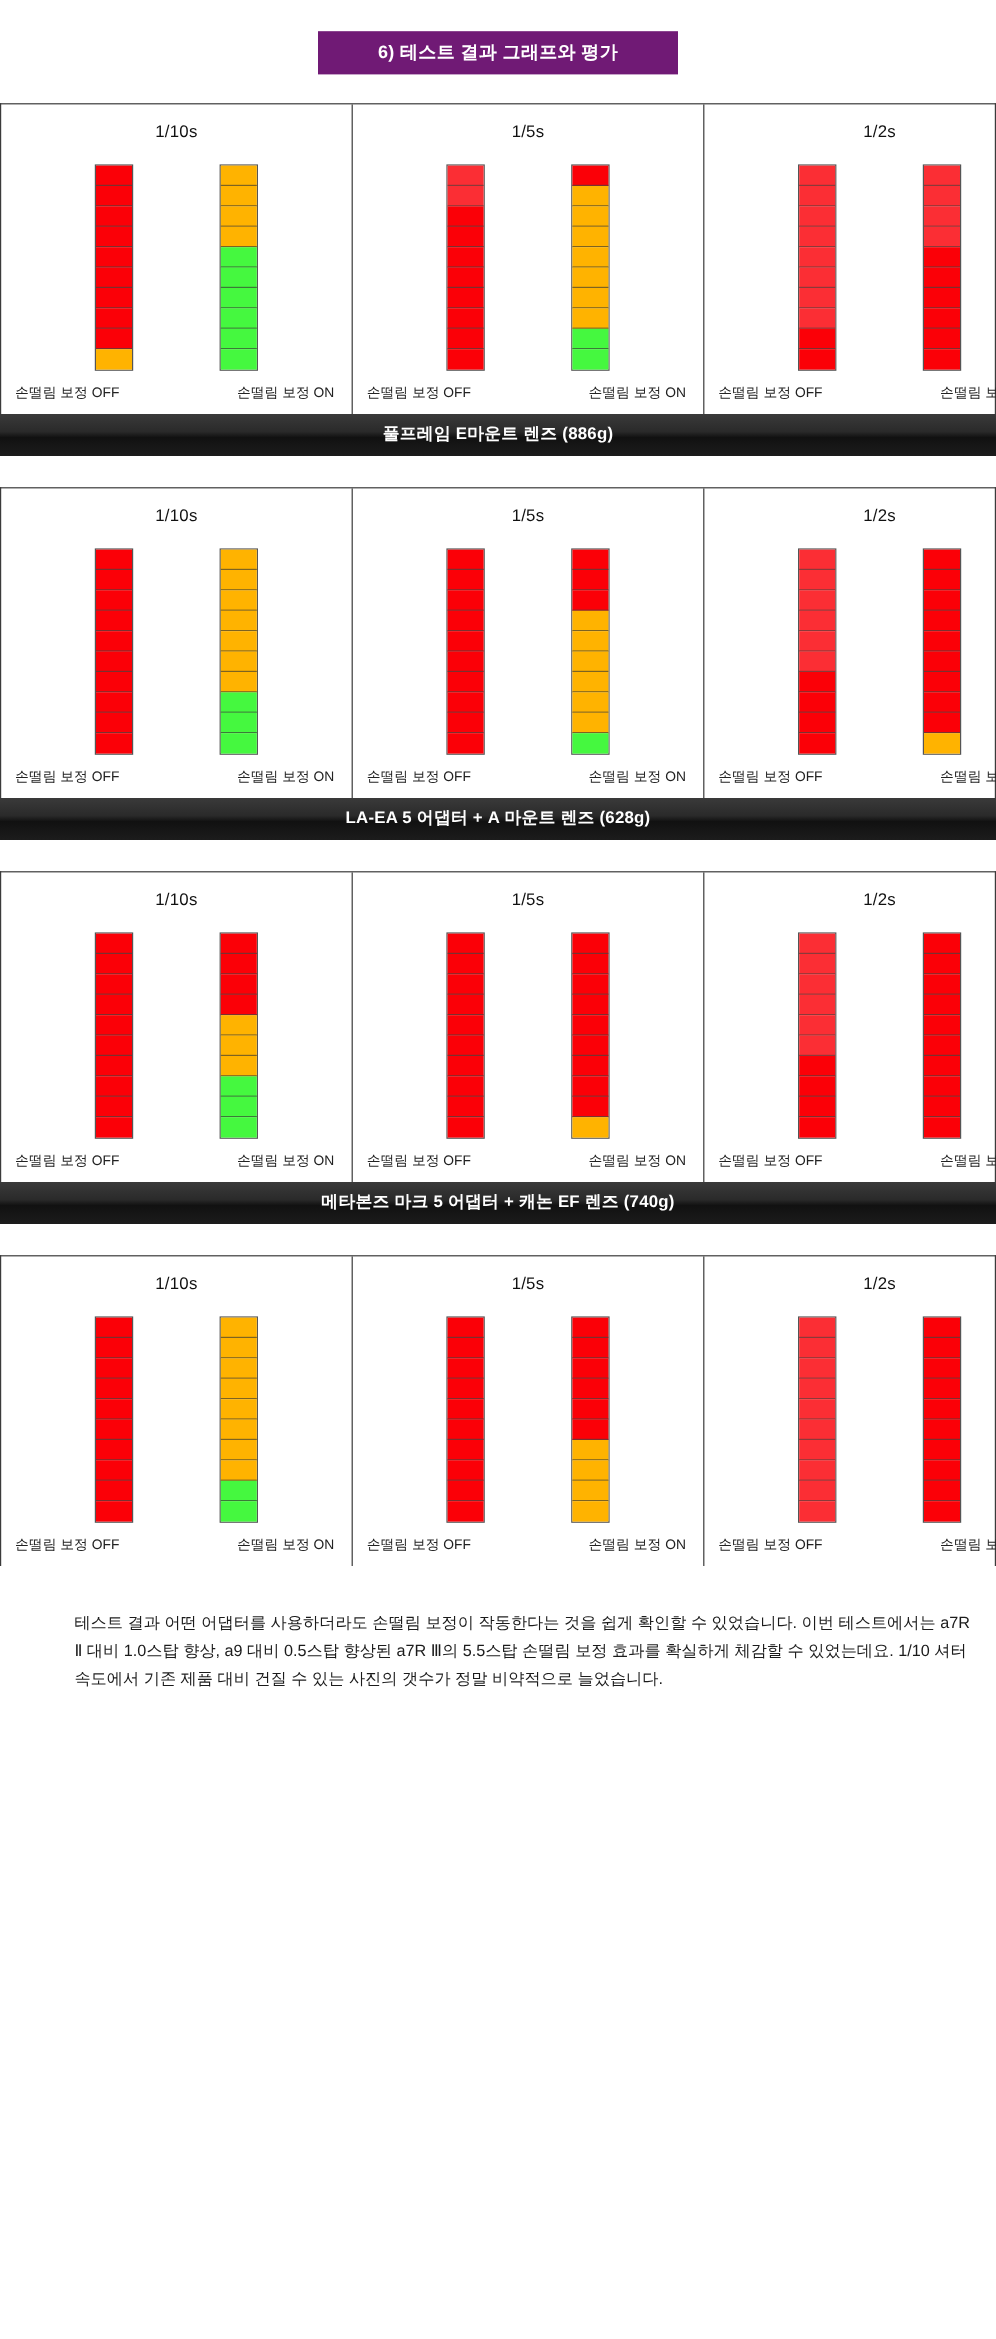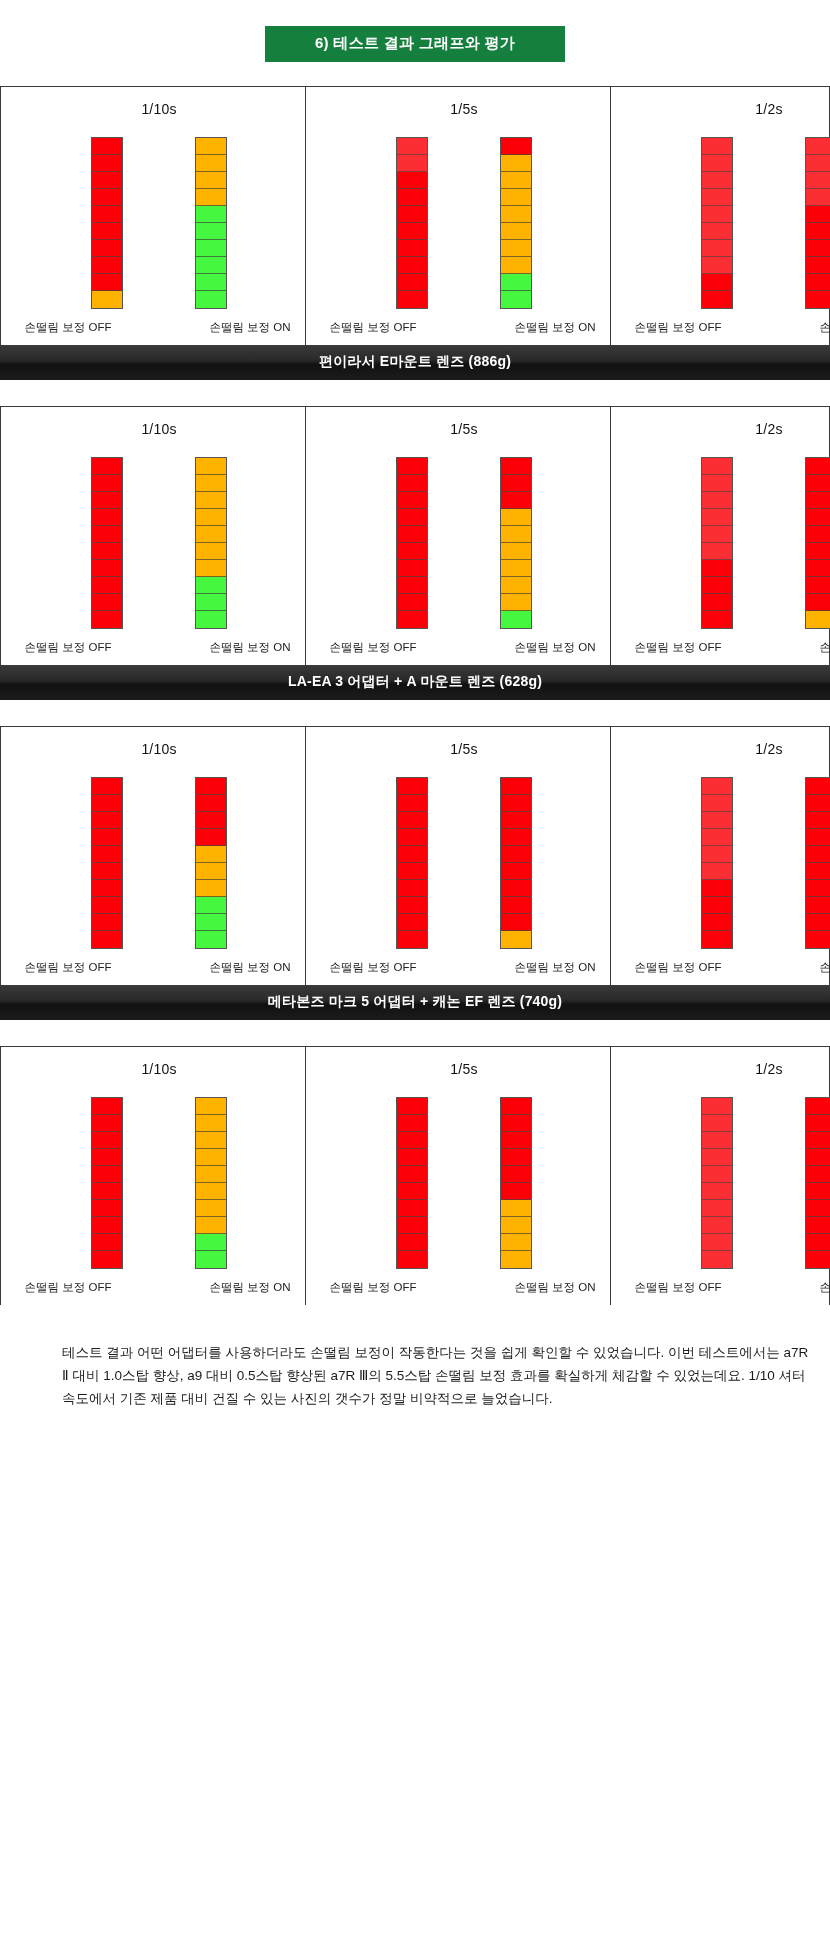--- a/index.html
+++ b/index.html
@@ -12,21 +12,21 @@
     -webkit-font-smoothing: antialiased;
   }
 
   
   .title-wrap {
     padding: 26px 0 24px 0;
     display: flex;
     justify-content: center;
   }
   .title-banner {
-    background: #15803d;
+    background: #701a75;
     color: #ffffff;
     font-size: 15px;
     font-weight: bold;
     letter-spacing: 0.3px;
     padding: 8px 26px 9px 26px;
     text-align: center;
     min-width: 300px;
   }
 
   
@@ -34,21 +34,21 @@
 
   .panels {
     display: flex;
     border: 1px solid #3b3b3b;
     border-bottom: none;
     background: #fff;
   }
   .panel {
     flex: 1 1 0;
     border-right: 1px solid #3b3b3b;
-    padding: 14px 0 10px 12px;
+    padding: 14px 0 10px 0;
     display: flex;
     flex-direction: column;
     align-items: center;
   }
   .panel:last-child { border-right: none; }
 
   .panel-title {
     font-size: 14px;
     color: #111;
     margin-bottom: 14px;
@@ -238,21 +238,21 @@
                 <div class="seg red"></div>
               </div>
             </div>
           </div>
           <div class="bar-labels">
             <div class="bar-label">손떨림 보정 OFF</div>
             <div class="bar-label">손떨림 보정 ON</div>
           </div>
         </div>
       </div>
-      <div class="caption-bar">편이라서 E마운트 렌즈 (886g)</div>
+      <div class="caption-bar">풀프레임 E마운트 렌즈 (886g)</div>
     </div>
     <div class="chart-block">
       <div class="panels">
         <div class="panel">
           <div class="panel-title">1/10s</div>
           <div class="bars-row">
             <div class="bar-col">
               <div class="bar">
                 <div class="seg red"></div>
                 <div class="seg red"></div>
@@ -354,21 +354,21 @@
                 <div class="seg orange"></div>
               </div>
             </div>
           </div>
           <div class="bar-labels">
             <div class="bar-label">손떨림 보정 OFF</div>
             <div class="bar-label">손떨림 보정 ON</div>
           </div>
         </div>
       </div>
-      <div class="caption-bar">LA-EA 3 어댑터 + A 마운트 렌즈 (628g)</div>
+      <div class="caption-bar">LA-EA 5 어댑터 + A 마운트 렌즈 (628g)</div>
     </div>
     <div class="chart-block">
       <div class="panels">
         <div class="panel">
           <div class="panel-title">1/10s</div>
           <div class="bars-row">
             <div class="bar-col">
               <div class="bar">
                 <div class="seg red"></div>
                 <div class="seg red"></div>

